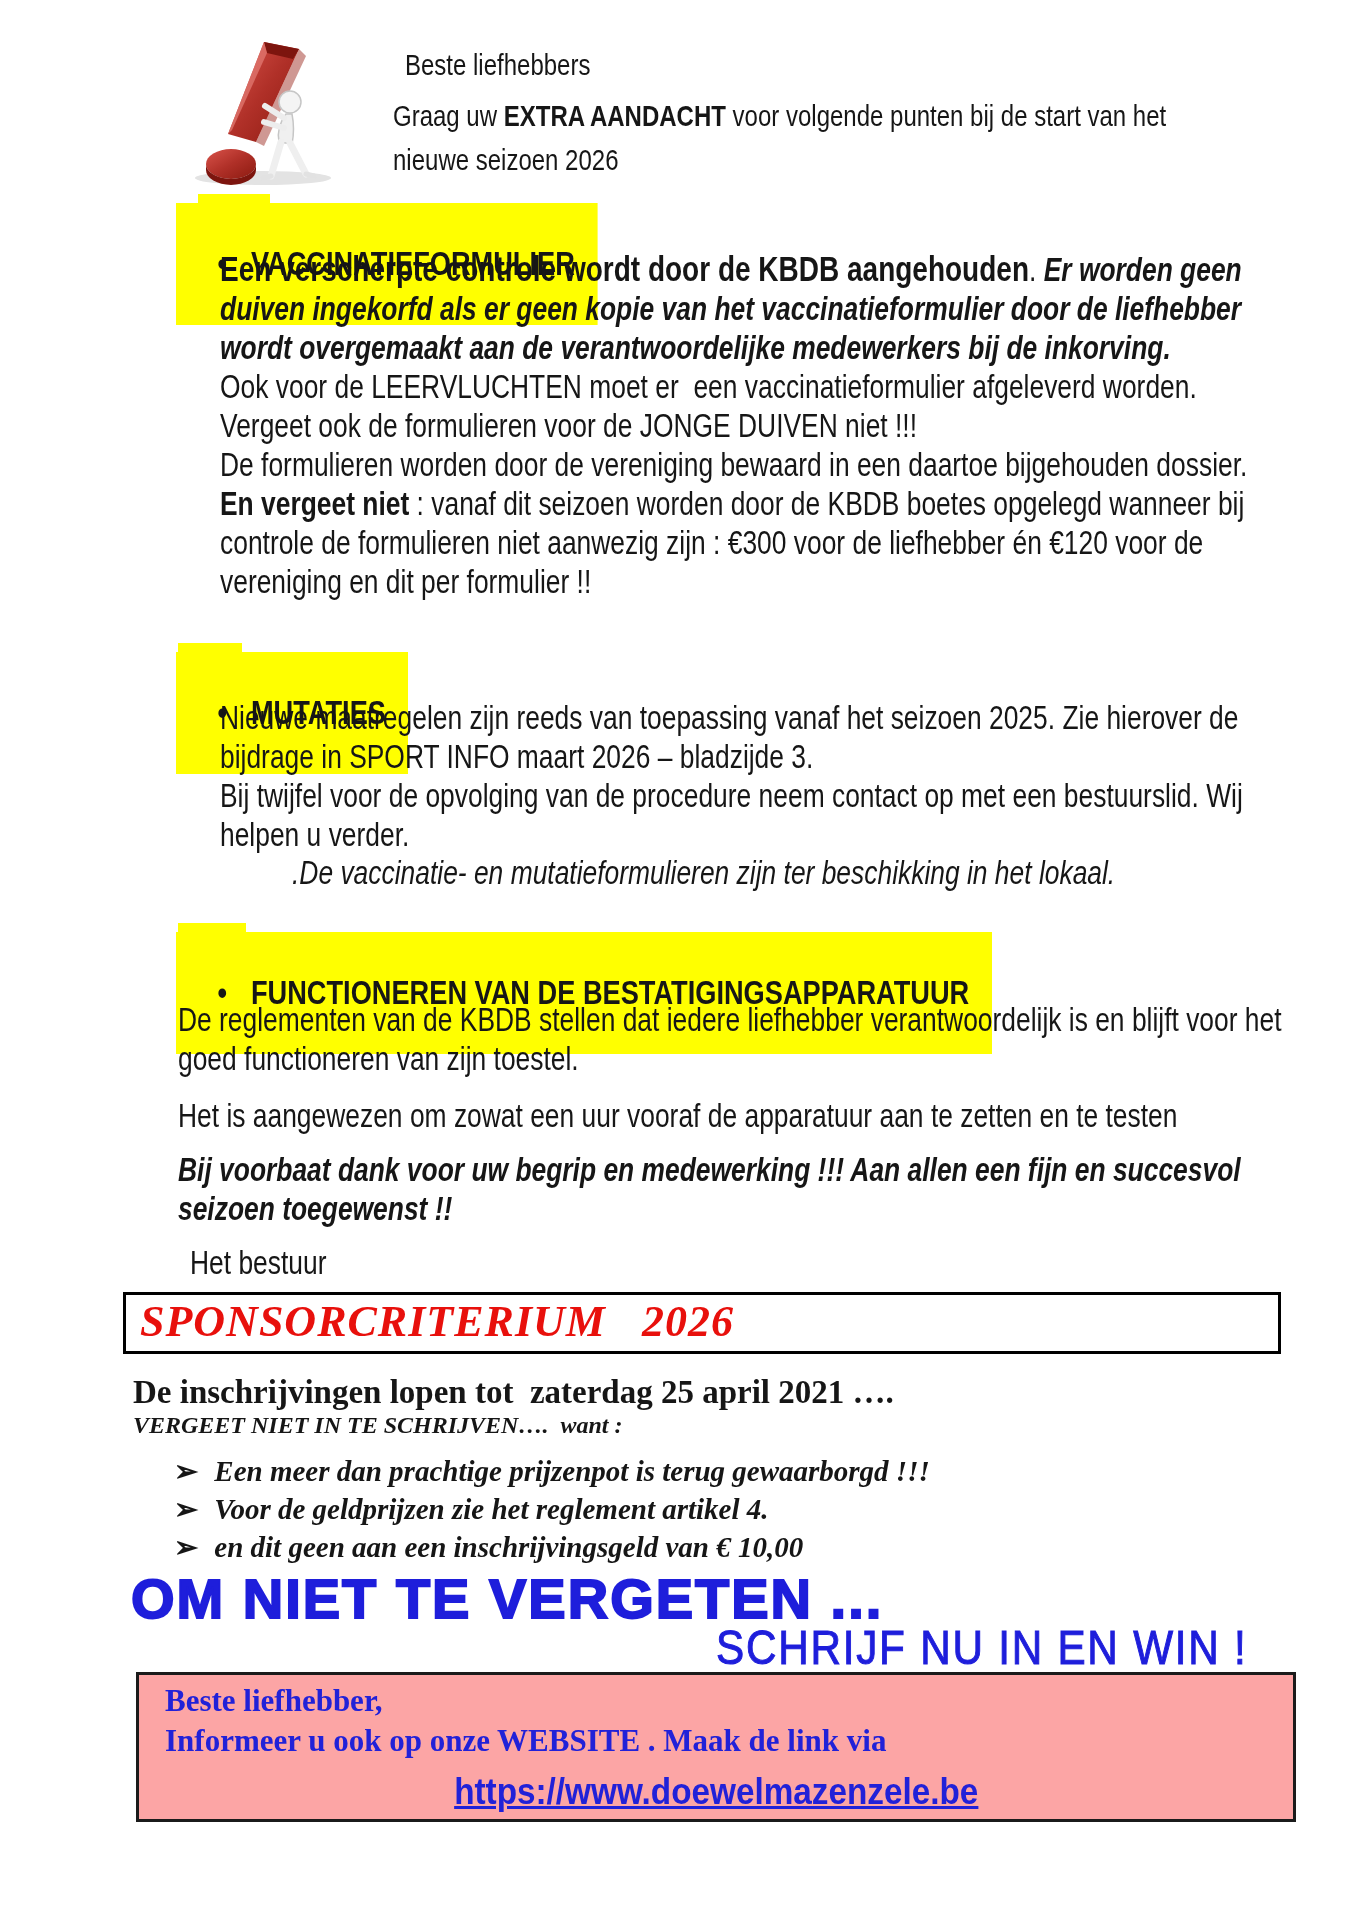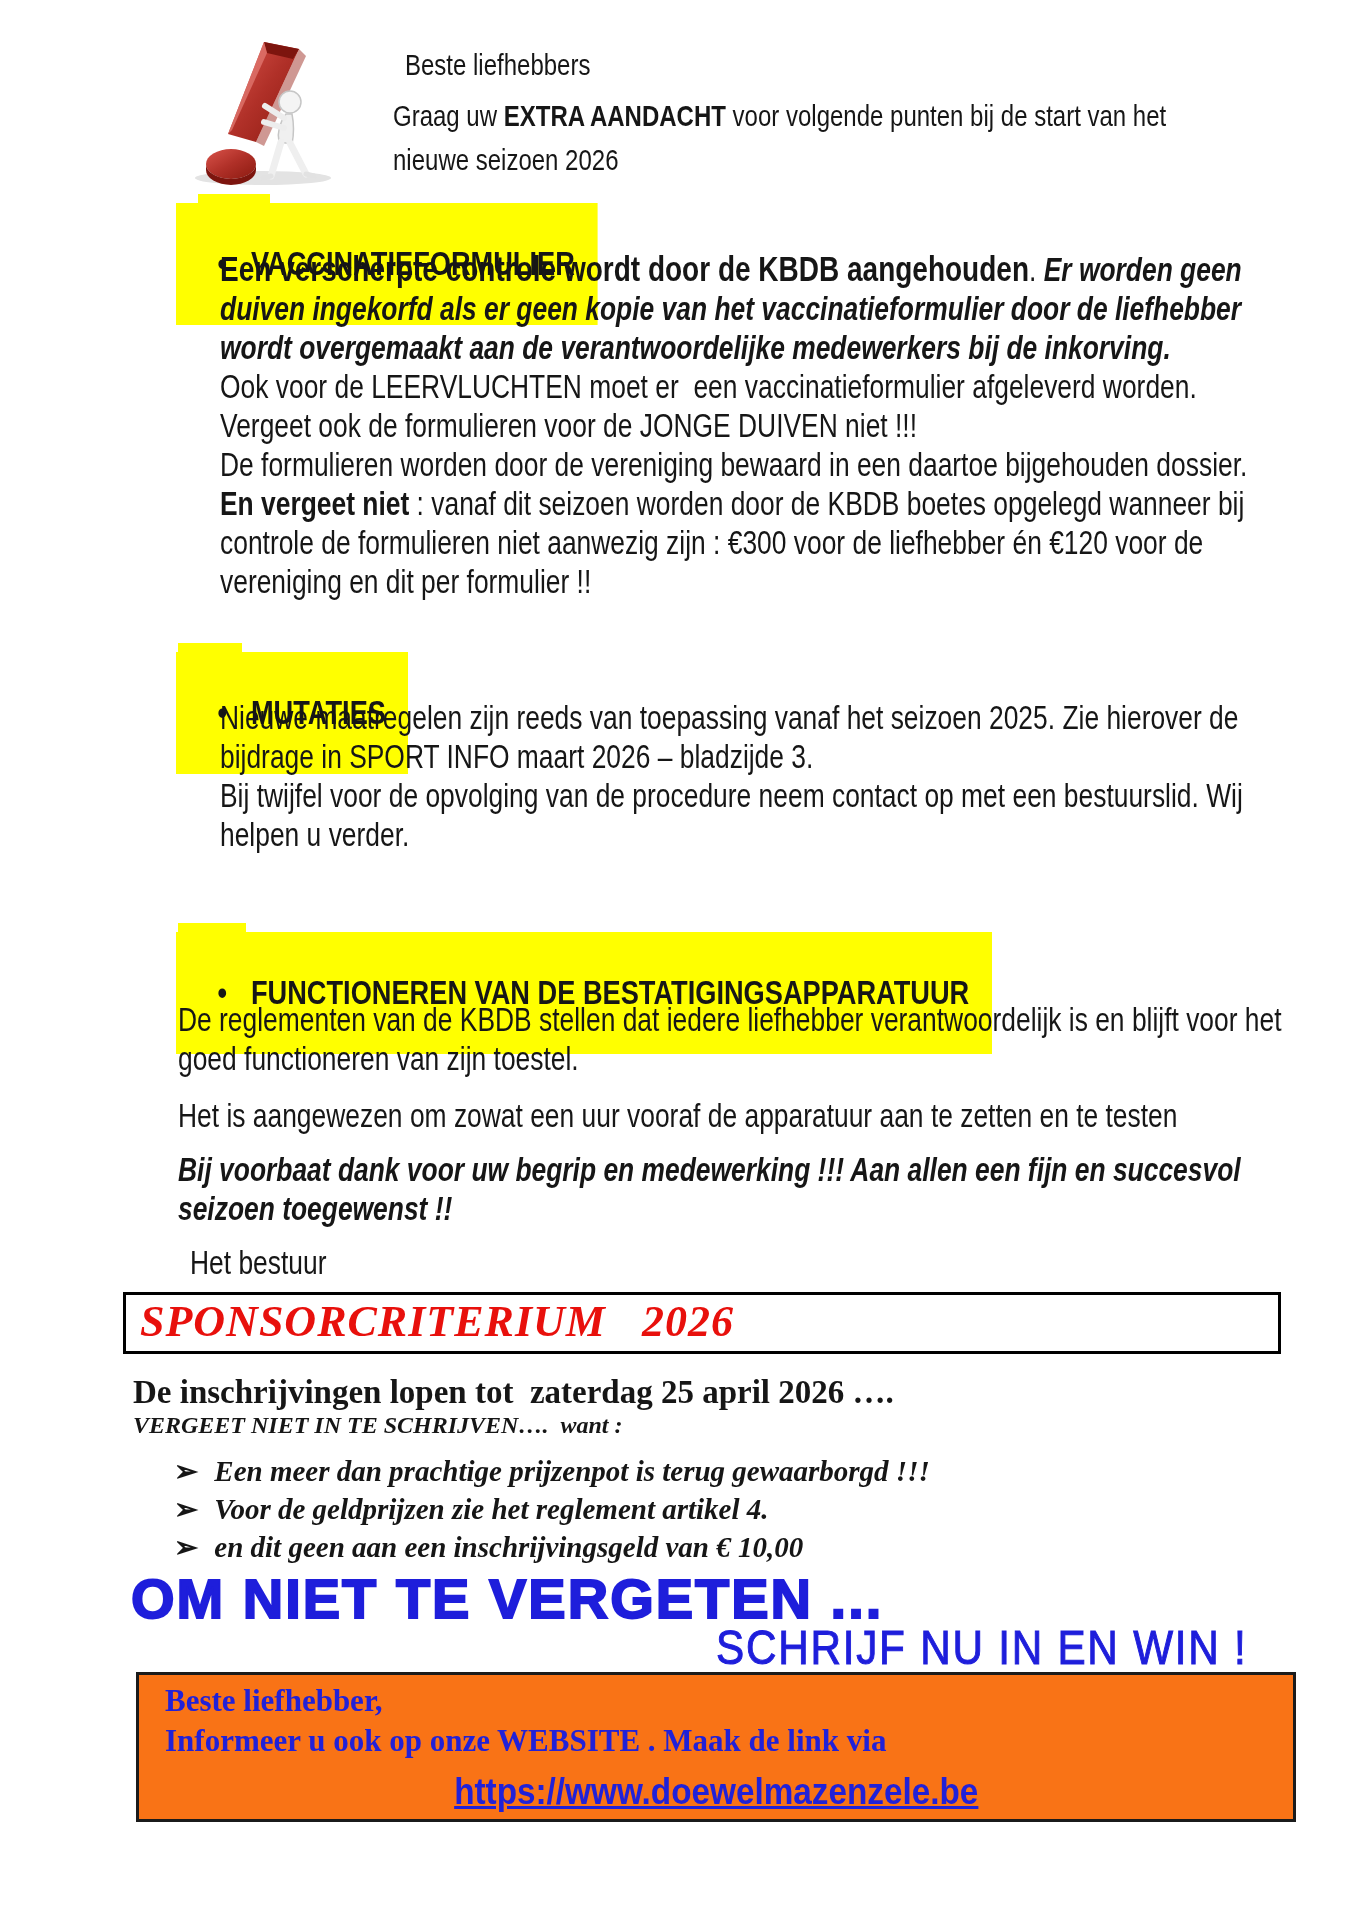--- a/index.html
+++ b/index.html
@@ -43,21 +43,21 @@
   .sp-item .txt{font-weight:bold;font-style:italic;}
 
   
   .promo-head{font-size:56px;font-weight:bold;color:#1e1edb;letter-spacing:2px;
               -webkit-text-stroke:2px #1e1edb;white-space:pre;}
   .promo-sub{font-size:48px;color:#1e1edb;-webkit-text-stroke:1px #1e1edb;letter-spacing:2px;
              display:inline-block;transform:scaleX(0.88);transform-origin:0 0;white-space:pre;}
 
   
   .web-box{position:absolute;left:108px;top:1672px;width:1154px;height:144px;
-           background:#f97316;border:3px solid #1b1b1b;}
+           background:#fca5a5;border:3px solid #1b1b1b;}
   .web-line{position:absolute;left:26px;font-family:"Liberation Serif",serif;font-weight:bold;
             font-size:31px;color:#2121d8;white-space:pre;}
   .web-url-wrap{position:absolute;left:0;top:96px;width:100%;text-align:center;}
   .web-url{display:inline-block;font-family:"Liberation Sans",sans-serif;font-weight:bold;
            font-size:37px;color:#2121d8;text-decoration:underline;transform:scaleX(0.9);white-space:pre;}
 </style>
 </head>
 <body>
 
 <div class="page">
@@ -119,20 +119,23 @@
   <div class="tab" style="left:150px;top:643px;width:64px;"></div>
   <div class="sec-head" style="left:148px;top:652px;">
     <span class="blt">•</span><span>MUTATIES</span>
   </div>
   <div class="abs body" style="left:192px;top:698px;">
     <div class="ln"><span class="cond">Nieuwe maatregelen zijn reeds van toepassing vanaf het seizoen 2025. Zie hierover de</span></div>
     <div class="ln"><span class="cond">bijdrage in SPORT INFO maart 2026 – bladzijde 3.</span></div>
     <div class="ln"><span class="cond">Bij twijfel voor de opvolging van de procedure neem contact op met een bestuurslid. Wij</span></div>
     <div class="ln"><span class="cond">helpen u verder.</span></div>
   </div>
+  <div class="abs body" style="left:264px;top:853px;">
+    <div class="ln"><span class="cond i">.De vaccinatie- en mutatieformulieren zijn ter beschikking in het lokaal.</span></div>
+  </div>
 
   <div class="tab" style="left:150px;top:923px;width:68px;"></div>
   <div class="sec-head" style="left:148px;top:932px;">
     <span class="blt">•</span><span>FUNCTIONEREN VAN DE BESTATIGINGSAPPARATUUR</span>
   </div>
   <div class="abs body" style="left:150px;top:1000px;">
     <div class="ln"><span class="cond">De reglementen van de KBDB stellen dat iedere liefhebber verantwoordelijk is en blijft voor het</span></div>
     <div class="ln"><span class="cond">goed functioneren van zijn toestel.</span></div>
   </div>
   <div class="abs body" style="left:150px;top:1096px;">
@@ -142,21 +145,21 @@
     <div class="ln"><span class="cond bi">Bij voorbaat dank voor uw begrip en medewerking !!! Aan allen een fijn en succesvol</span></div>
     <div class="ln"><span class="cond bi">seizoen toegewenst !!</span></div>
   </div>
   <div class="abs body" style="left:162px;top:1243px;">
     <div class="ln"><span class="cond">Het bestuur</span></div>
   </div>
 
   <div class="sponsor-box">
     <div class="sponsor-title">SPONSORCRITERIUM   2026</div>
   </div>
-  <div class="abs serif-b" style="left:105px;top:1374px;">De inschrijvingen lopen tot  zaterdag 25 april 2026 ….</div>
+  <div class="abs serif-b" style="left:105px;top:1374px;">De inschrijvingen lopen tot  zaterdag 25 april 2021 ….</div>
   <div class="abs serif-bi" style="left:105px;top:1412px;">VERGEET NIET IN TE SCHRIJVEN….  want :</div>
   <div class="abs sp-items" style="left:146px;top:1452px;">
     <span class="sp-item"><span class="mark">➢</span><span class="txt">Een meer dan prachtige prijzenpot is terug gewaarborgd !!!</span></span>
     <span class="sp-item"><span class="mark">➢</span><span class="txt">Voor de geldprijzen zie het reglement artikel 4.</span></span>
     <span class="sp-item"><span class="mark">➢</span><span class="txt">en dit geen aan een inschrijvingsgeld van € 10,00</span></span>
   </div>
 
   <div class="abs promo-head" style="left:103px;top:1566px;">OM NIET TE VERGETEN ...</div>
   <div class="abs" style="left:688px;top:1620px;">
     <span class="promo-sub">SCHRIJF NU IN EN WIN !</span>

